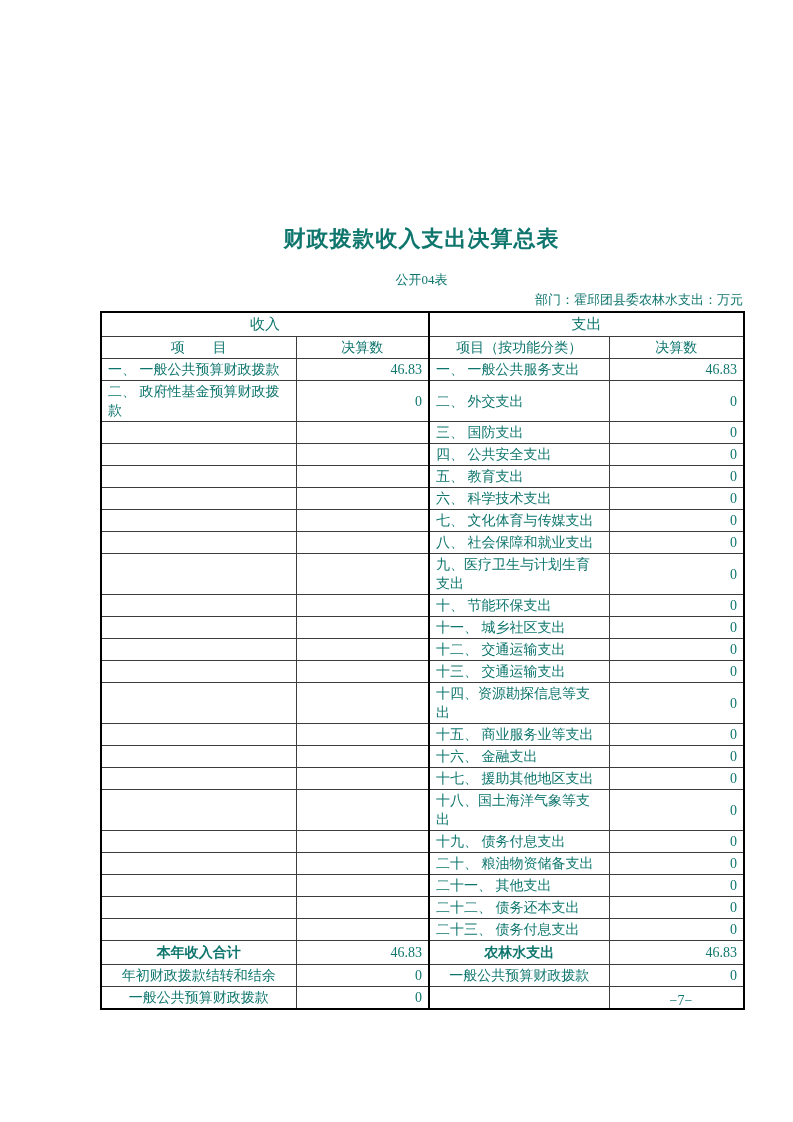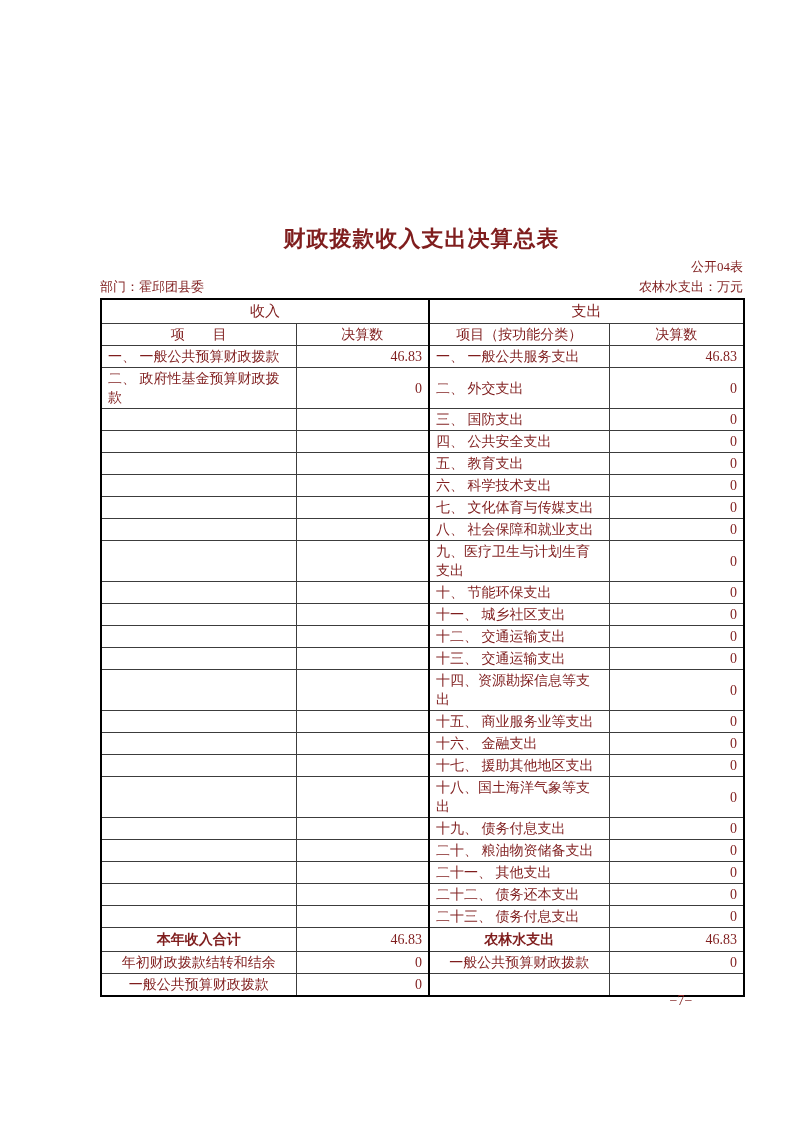--- a/index.html
+++ b/index.html
@@ -1,46 +1,46 @@
 <!DOCTYPE html>
 <html><head>
 <meta charset="utf-8">
 <style>
   html,body{margin:0;padding:0;background:#888;}
   .page{
     position:relative;
     width:793px;height:1122px;
     background:#ffffff;
     font-family:"Liberation Serif","DejaVu Serif",serif;
-    color:#7f1d1d;
+    color:#0f766e;
     overflow:hidden;
   }
   .content{
     position:absolute;
     left:100px; top:226px;
     width:643px;
   }
   .doc-title{
     margin:0;
     font-family:"Liberation Sans","DejaVu Sans",sans-serif;
     font-size:22px;
     font-weight:700;
     text-align:center;
     letter-spacing:1px;
     line-height:26px;
   }
   .code-line{
-    margin-top:7px;
+    margin-top:20px;
     font-size:13px;
-    text-align:right;
+    text-align:center;
     line-height:16px;
   }
   .meta-line{
     display:flex;
-    justify-content:space-between;
+    justify-content:flex-end;
     font-size:13px;
     line-height:17px;
     margin-top:3px;
     margin-bottom:3px;
   }
   table.fin{
     border-collapse:collapse;
     table-layout:fixed;
     width:643px;
     border:2px solid #000;

